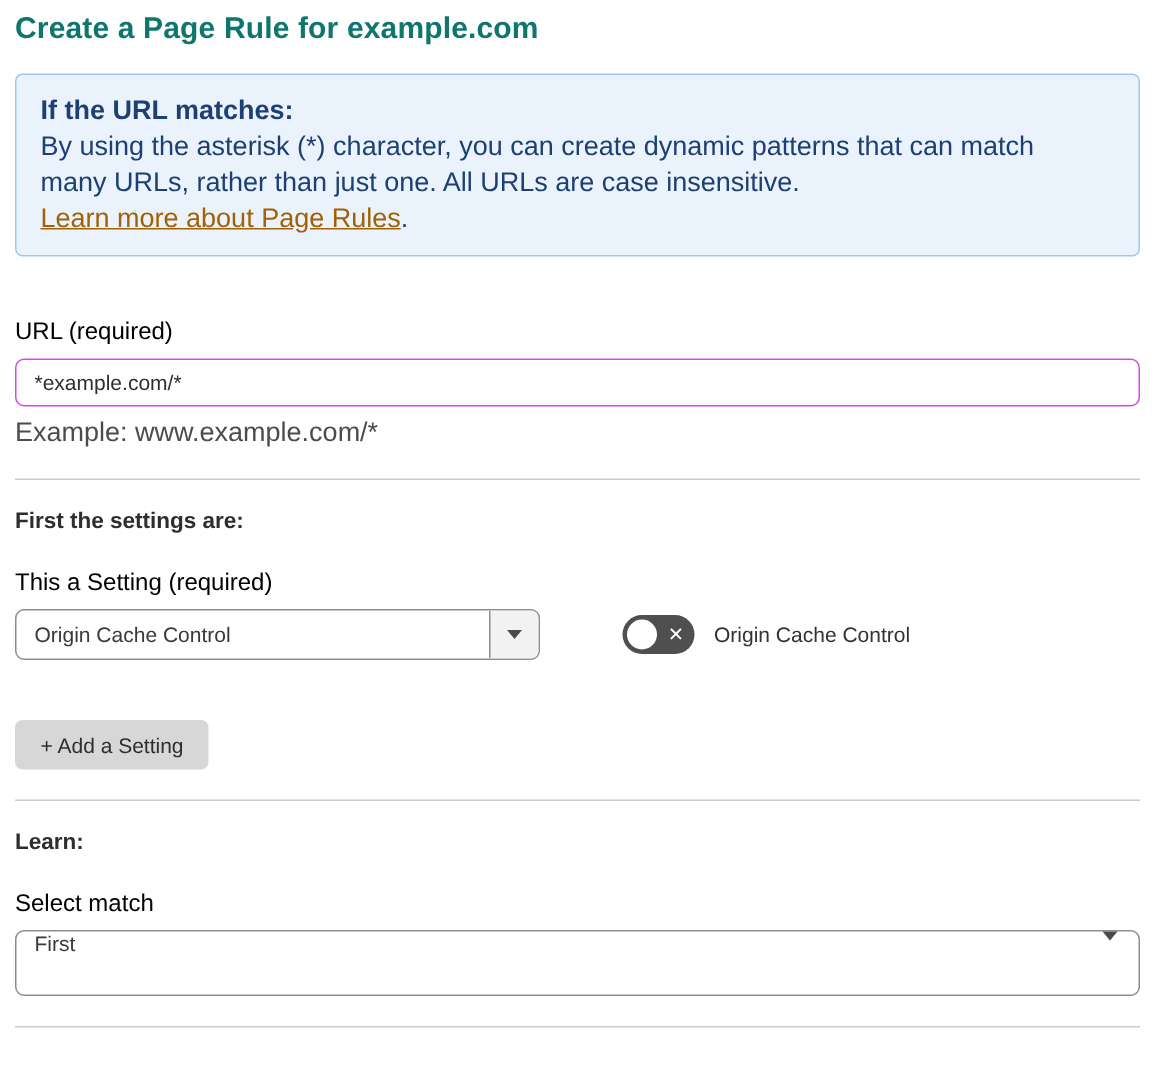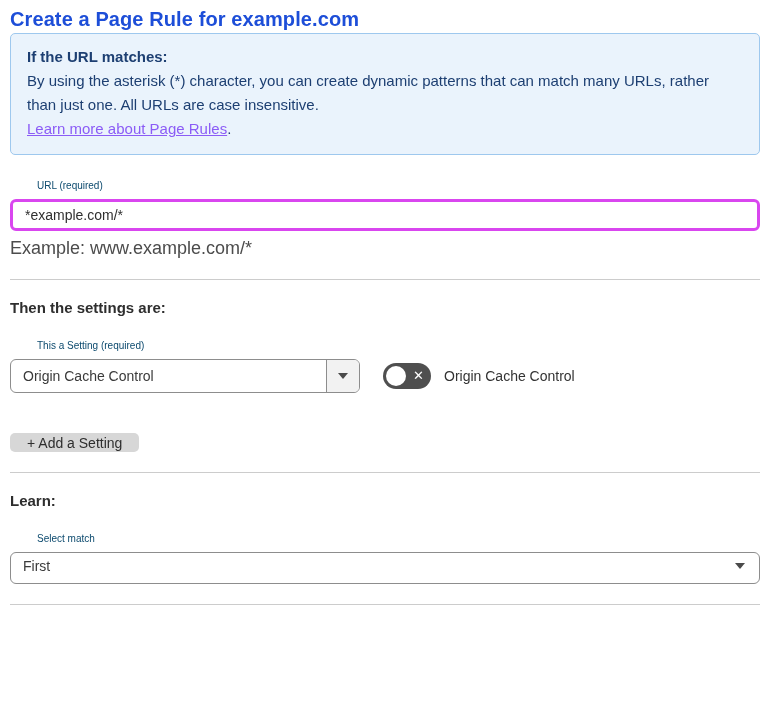--- a/index.html
+++ b/index.html
@@ -12,67 +12,66 @@
   }
   .page {
     width: 770px;
     height: 710px;
     padding: 8px 10px 0 10px;
     background: #ffffff;
   }
   .page-title {
     font-size: 20px;
     font-weight: bold;
-    color: #1d4ed8;
-    margin: 0 0 2px 0;
+    color: #0f766e;
+    margin: 0 0 18px 0;
     letter-spacing: 0.1px;
   }
   
   .info-box {
     background: #eaf3fc;
     border: 1px solid #9ec8ee;
     border-radius: 5px;
     padding: 11px 16px 13px 16px;
     color: #1d3f72;
-    font-size: 15px;
+    font-size: 18px;
     line-height: 24px;
-    margin-bottom: 25px;
+    margin-bottom: 42px;
   }
   .info-heading {
     font-weight: bold;
     margin: 0;
   }
   .info-body {
     margin: 0;
     max-width: 700px;
   }
   .info-link {
-    color: #8b5cf6;
+    color: #a16207;
     text-decoration: underline;
     cursor: pointer;
   }
   .info-link-suffix { color: #1d3f72; }
 
   
   .field-label {
-    font-size: 10px;
-    color: #0c4a6e;
+    font-size: 16px;
+    color: #000000;
     margin-bottom: 8px;
-    margin-left: 27px;
   }
   .field-helper {
     font-size: 18px;
     color: #4c4c4c;
     margin-top: 7px;
   }
 
   .text-input {
     width: 100%;
     height: 32px;
-    border: 3px solid #d946ef;
+    border: 1px solid #d946ef;
     border-radius: 6px;
     padding: 0 12px;
     font-size: 14px;
     color: #2f2f2f;
     font-family: "Liberation Sans", sans-serif;
     outline: none;
     background: #ffffff;
   }
 
   .divider {
@@ -86,20 +85,21 @@
     font-weight: bold;
     color: #2e2e2e;
     margin: 19px 0 24px 0;
   }
   .section-heading.order { margin-bottom: 24px; }
 
   
   .setting-row {
     display: flex;
     align-items: center;
+    gap: 32px;
   }
   .select-box {
     display: flex;
     align-items: stretch;
     width: 350px;
     height: 34px;
     border: 1px solid #8d8d8d;
     border-radius: 6px;
     background: #ffffff;
     overflow: hidden;
@@ -164,40 +164,40 @@
     margin-left: 13px;
     font-size: 14px;
     color: #333333;
   }
 
   
   .btn {
     display: inline-flex;
     align-items: center;
     justify-content: center;
-    height: 19px;
+    height: 33px;
     padding: 0 17px;
     border: none;
     border-radius: 5px;
     font-size: 14px;
     font-family: "Liberation Sans", sans-serif;
     cursor: pointer;
   }
   .btn-gray {
     background: #d7d7d7;
     color: #2e2e2e;
   }
   .add-setting-btn { margin-top: 40px; }
 
   
   .wide-select {
     display: flex;
-    align-items: center;
+    align-items: flex-start;
     width: 100%;
-    height: 32px;
+    height: 44px;
     border: 1px solid #8d8d8d;
     border-radius: 6px;
     padding: 0 14px 4px 12px;
     background: #ffffff;
     cursor: pointer;
   }
   .wide-select .select-value {
     flex: 1;
     font-size: 14px;
     color: #3a3a3a;
@@ -222,21 +222,21 @@
     <p class="info-body">By using the asterisk (*) character, you can create dynamic patterns that can match many URLs, rather than just one. All URLs are case insensitive.</p>
     <p class="info-body"><a class="info-link">Learn more about Page Rules</a><span class="info-link-suffix">.</span></p>
   </div>
 
   <div class="field-label">URL (required)</div>
   <input class="text-input" type="text" value="*example.com/*" style="">
   <div class="field-helper">Example: www.example.com/*</div>
 
   <hr class="divider">
 
-  <div class="section-heading">Then the settings are:</div>
+  <div class="section-heading">First the settings are:</div>
 
   <div class="field-label">This a Setting (required)</div>
   <div class="setting-row">
     <div class="select-box">
       <div class="select-value">Origin Cache Control</div>
       <div class="select-arrow-btn">
         <span class="caret-down"></span>
       </div>
     </div>
     <div class="toggle-group">

